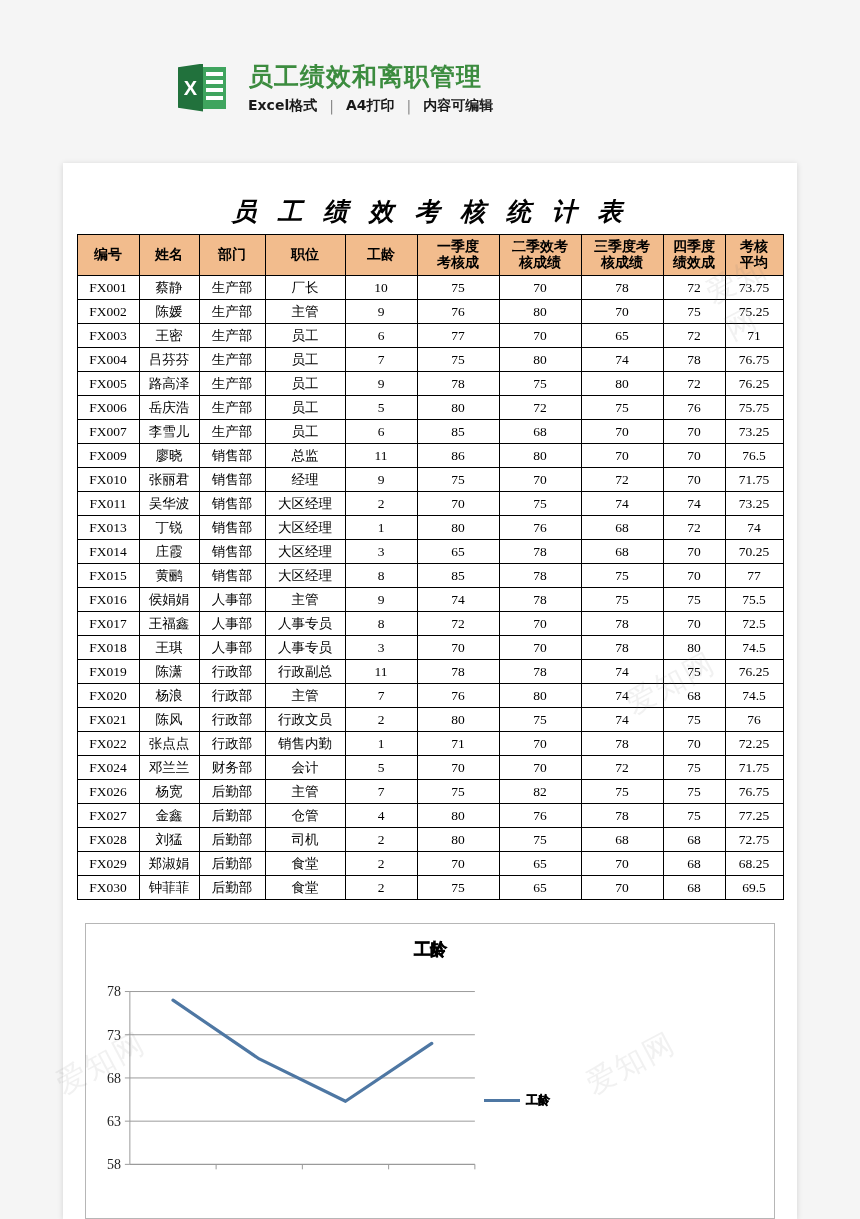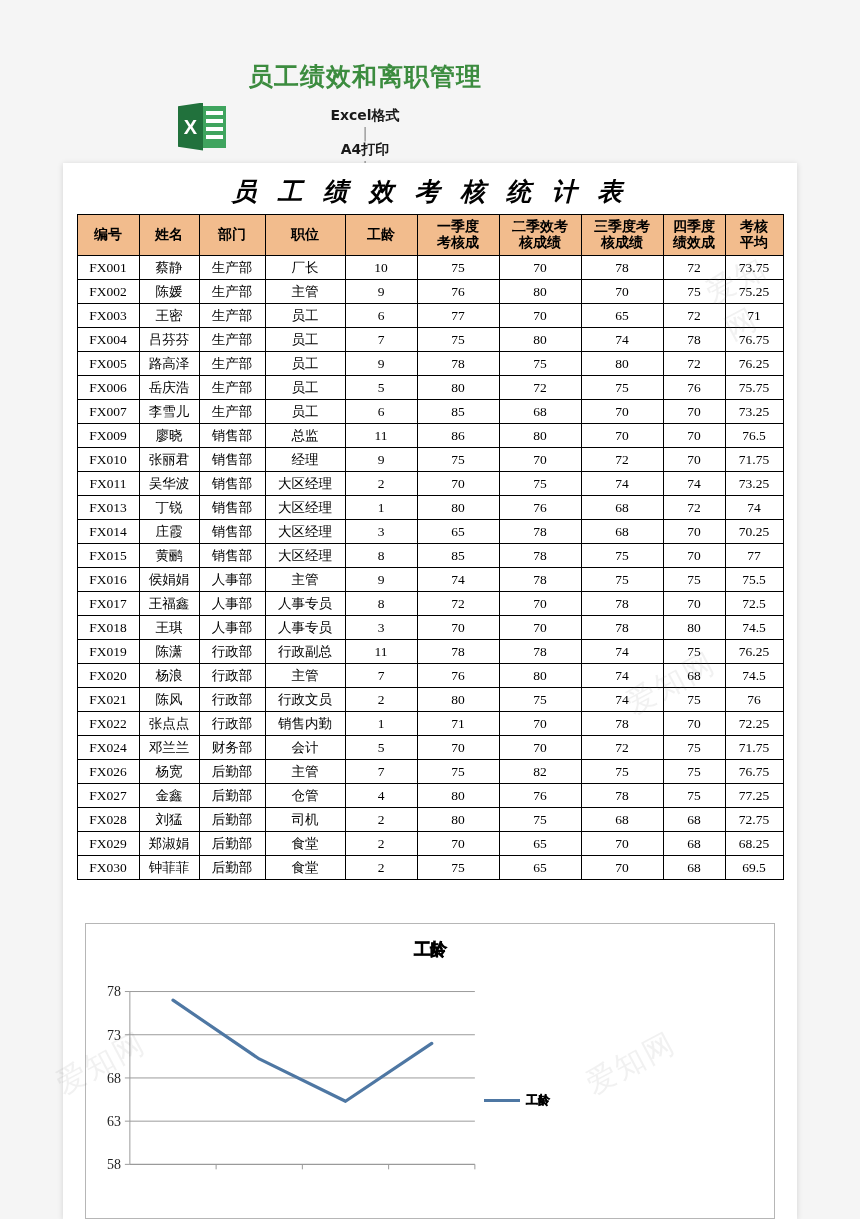--- a/index.html
+++ b/index.html
@@ -43,53 +43,53 @@
   }
   .xls-logo .sheet i{
     position:absolute; left:3px; right:3px; height:4px;
     background:#fff; display:block;
   }
   .xls-logo .sheet i:nth-child(1){ top:5px; }
   .xls-logo .sheet i:nth-child(2){ top:13px; }
   .xls-logo .sheet i:nth-child(3){ top:21px; }
   .xls-logo .sheet i:nth-child(4){ top:29px; }
 
-  .banner-text { display:flex; flex-direction:column; gap:14px;justify-content:center; }
+  .banner-text { display:flex; flex-direction:column; gap:4px;justify-content:center; }
   .banner-title {
     color:#3C8C3F;
     font-size: 25px;
     font-weight: bold;
     letter-spacing: 1px;
     font-family: "DejaVu Sans", sans-serif;
   }
   .banner-sub {
     font-size: 14px;
     font-weight: bold;
     color: #1a1a1a;
     font-family: "DejaVu Sans", sans-serif;
-    display:flex; align-items:center;flex-direction:column;
+    display:flex; align-items:center;
   }
   .banner-sub .sep { color:#888; padding:0 12px; font-weight:normal; }
 
   
   .doc-card {
     position:absolute;
     left: 63px; top: 163px;
     width: 734px; height: 1056px;
     background:#ffffff;
     box-shadow: 0 1px 6px rgba(0,0,0,.14);
   }
 
   .sheet-title {
     text-align:center;
     font-size: 25px;
     font-weight: bold;
     letter-spacing: 6px;
     color:#000;
-    margin-top: 12px;
+    margin-top: 32px;
     font-family: "DejaVu Serif", serif;
     font-style: italic;
   }
 
   
   table.grid {
     border-collapse: collapse;
     margin: 6px auto 0 auto;
     width: 692px;
     table-layout: fixed;

